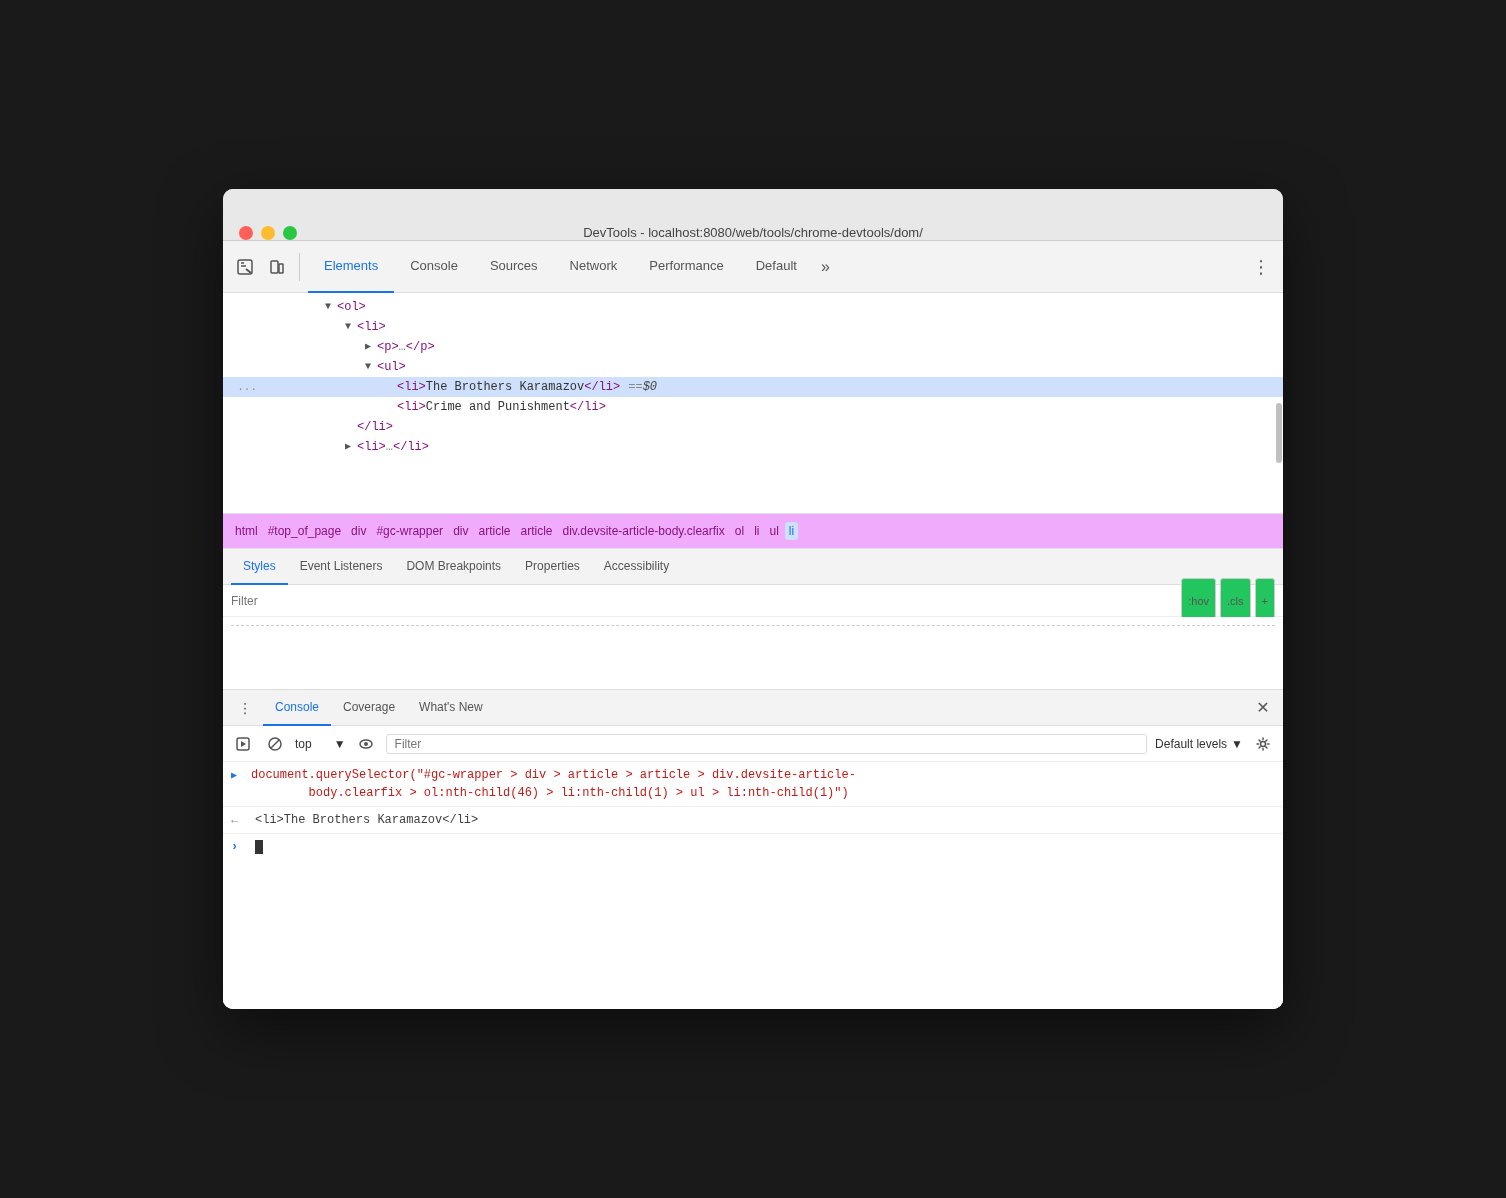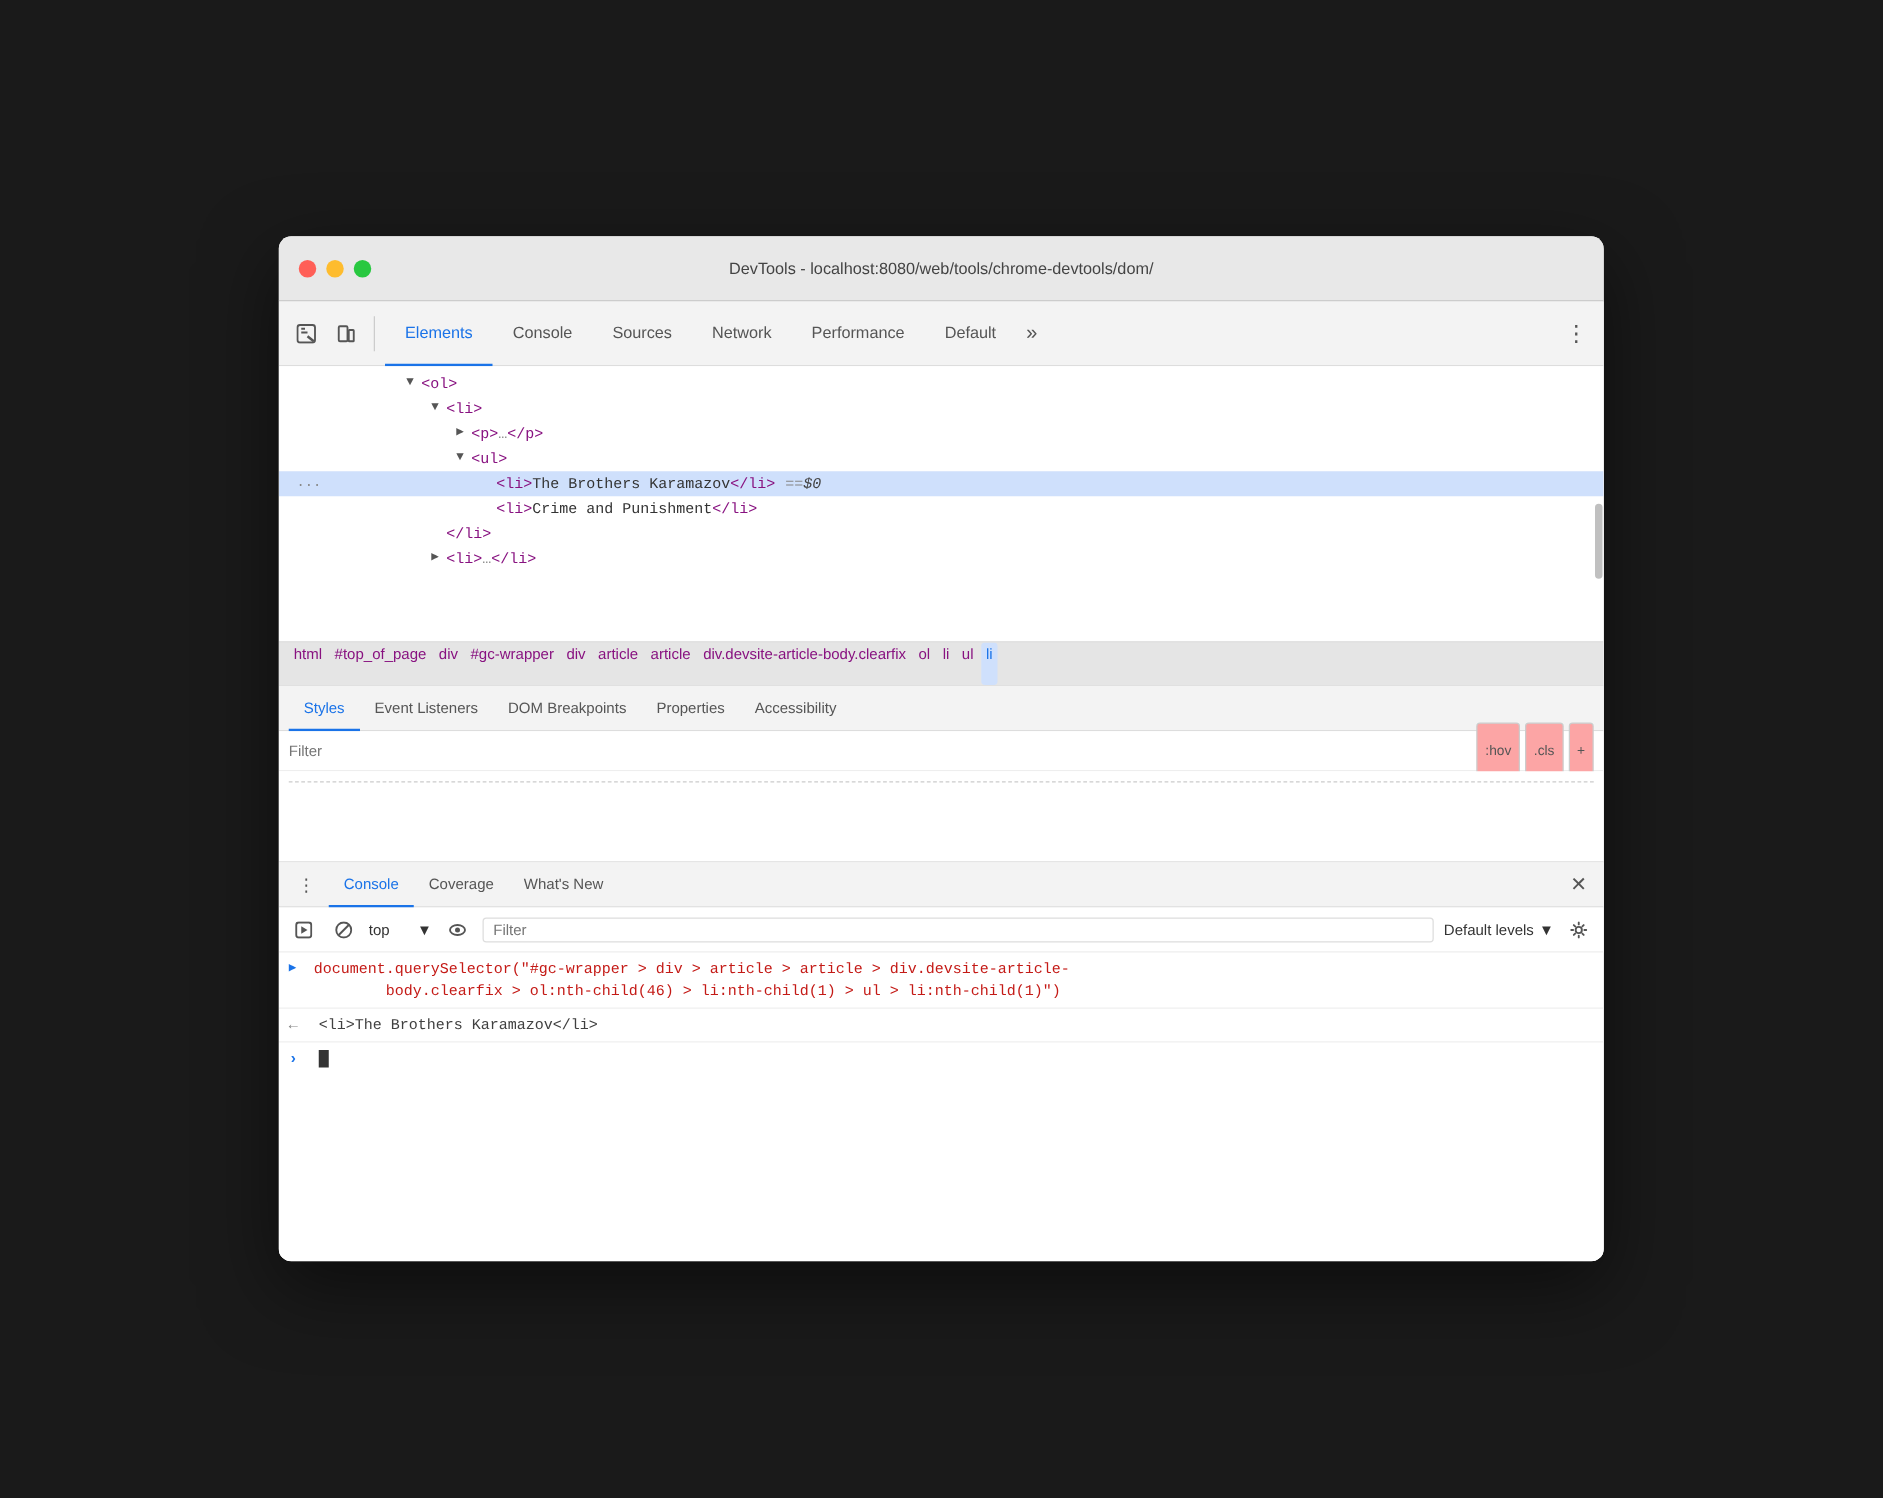--- a/index.html
+++ b/index.html
@@ -18,21 +18,21 @@
       border-radius: 10px;
       overflow: hidden;
       box-shadow: 0 20px 60px rgba(0,0,0,0.5);
       display: flex;
       flex-direction: column;
     }
     .title-bar {
       background: #e8e8e8;
       height: 52px;
       display: flex;
-      align-items: center;
+      align-items: flex-end;
       padding: 0 16px;
       border-bottom: 1px solid #ccc;
       position: relative;
     }
     .traffic-lights {
       display: flex;
       gap: 8px;
     }
     .tl {
       width: 14px;
@@ -150,24 +150,25 @@
     .ellipsis-col {
       width: 30px;
       color: #888;
       font-size: 11px;
       text-align: right;
       padding-right: 4px;
       user-select: none;
     }
     .breadcrumb-bar {
       height: 36px;
-      background: #e5e5e5;
+      background: #f0abfc;
       border-top: 1px solid #e0e0e0;
       border-bottom: 1px solid #e0e0e0;
       display: flex;
+      align-items: center;
       padding: 0 8px;
       overflow: hidden;
       font-size: 12px;
       gap: 0;
     }
     .breadcrumb-item {
       color: #881280;
       cursor: pointer;
       padding: 2px 4px;
       border-radius: 3px;
@@ -219,21 +220,21 @@
       gap: 4px;
       color: #555;
       font-size: 12px;
     }
     .filter-btn {
       padding: 16px 6px;
       border: 1px solid #ccc;
       border-radius: 3px;
       font-size: 11px;
       cursor: pointer;
-      background: #fca5a5;
+      background: #22c55e;
     }
     .scrollbar-area {
       position: absolute;
       right: 0;
       top: 0;
       bottom: 0;
       width: 8px;
     }
     .scrollbar-thumb {
       position: absolute;

